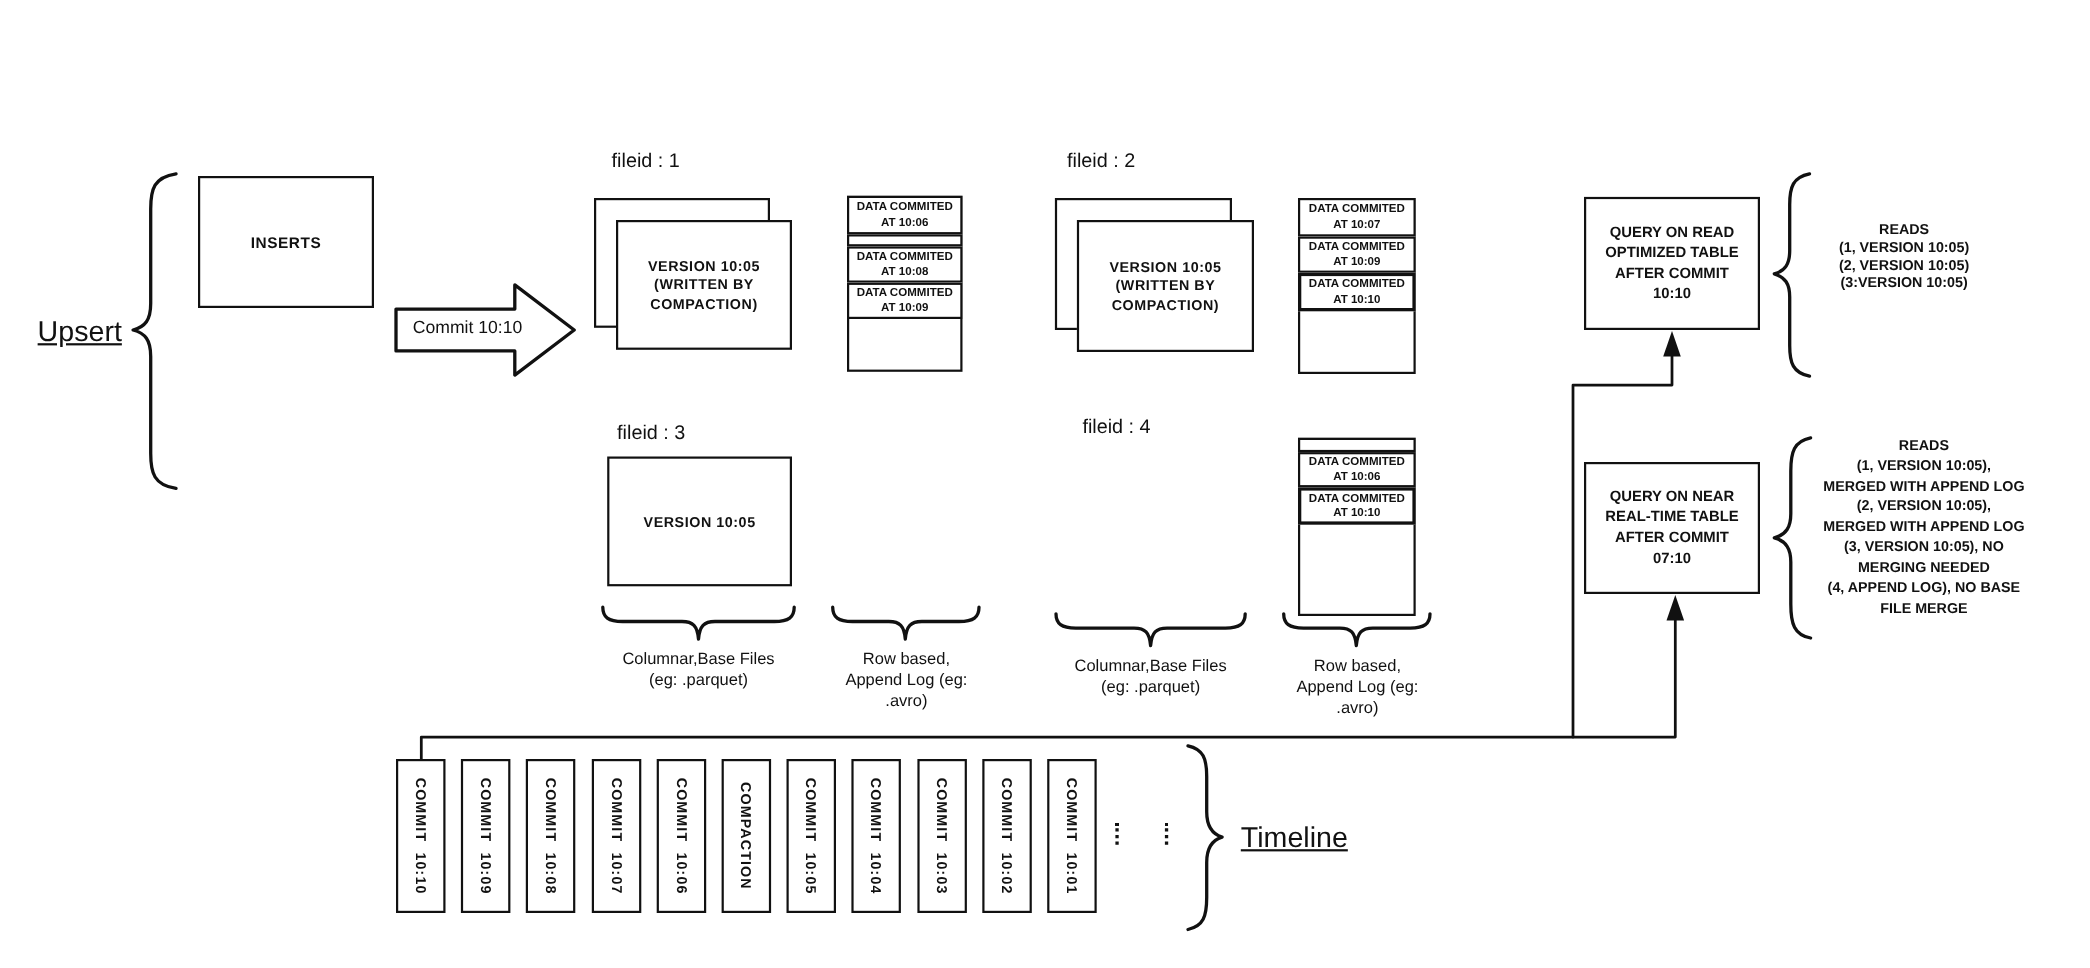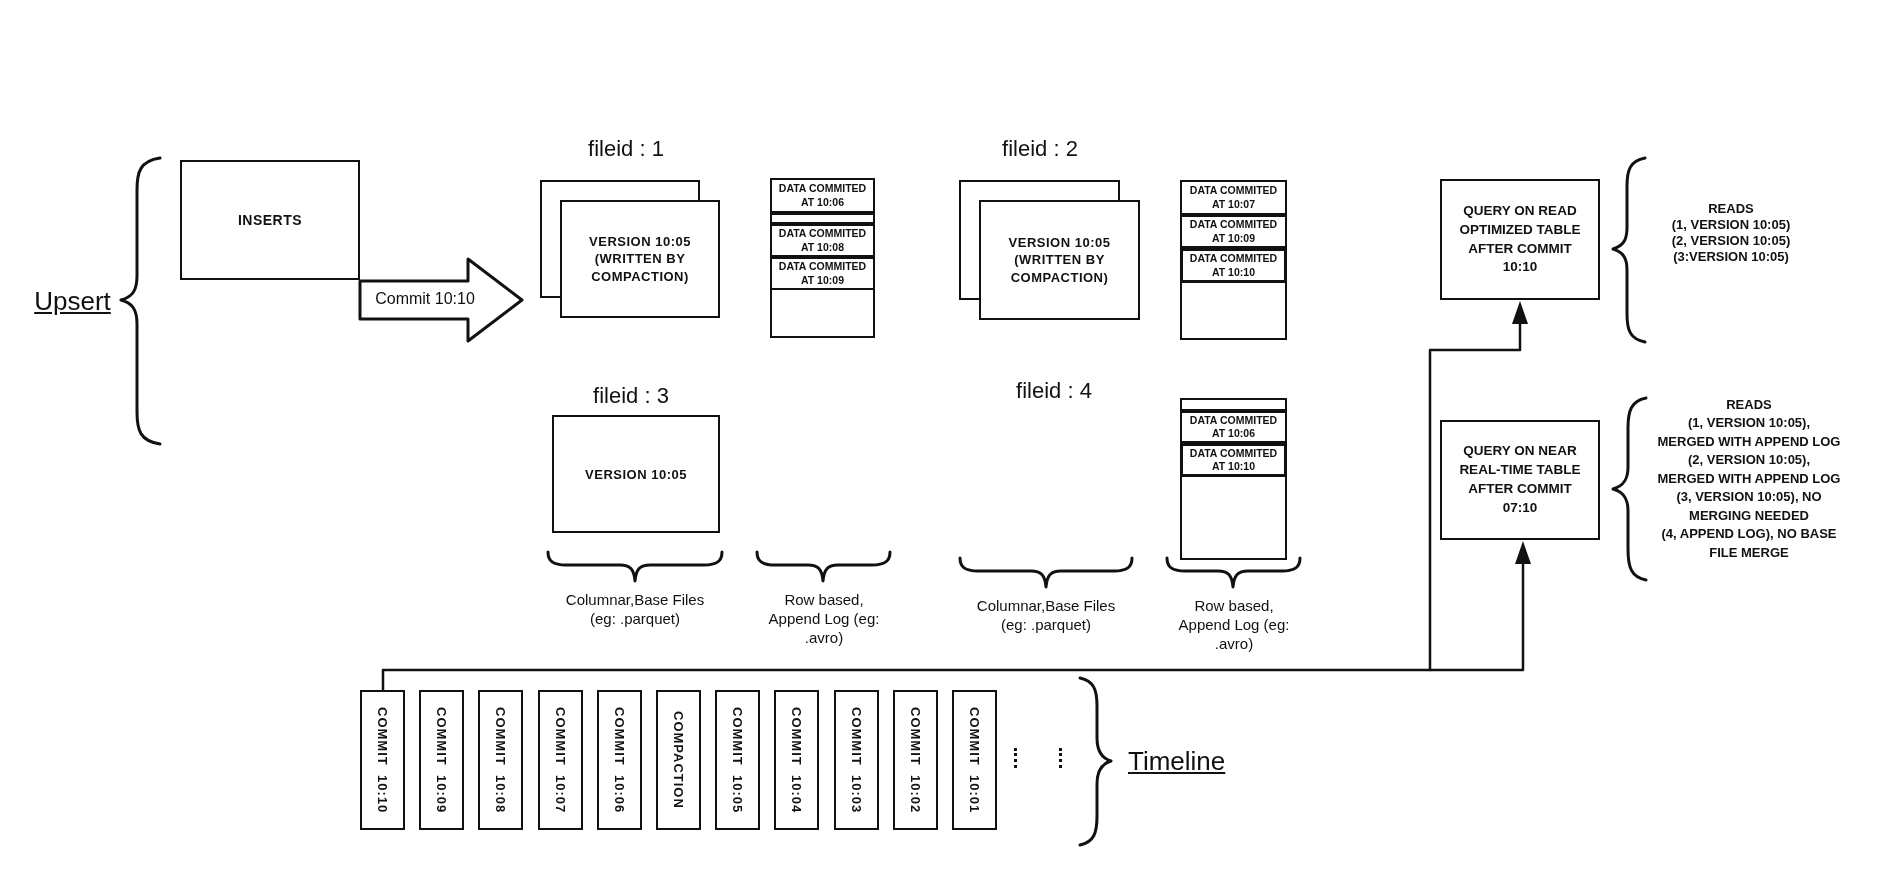--- a/index.html
+++ b/index.html
@@ -9,21 +9,21 @@
   }
   .abs{position:absolute;box-sizing:border-box;}
   svg.layer{position:absolute;left:0;top:0;width:1900px;height:880px;}
   .box{
     position:absolute;box-sizing:border-box;border:2px solid #111;background:#fff;
     display:flex;align-items:center;justify-content:center;text-align:center;
   }
   .caps{font-weight:bold;letter-spacing:.5px;}
   .pre{white-space:pre-line;}
   .hand{font-family:"Liberation Sans",sans-serif;}
-  .fileid{position:absolute;text-align:center;font-size:22px;}
+  .fileid{position:absolute;text-align:left;font-size:18px;}
   .caption{position:absolute;text-align:center;font-size:15px;line-height:1.25;white-space:pre-line;}
   .logbox{position:absolute;box-sizing:border-box;border:2px solid #111;background:#fff;}
   .cell{
     position:absolute;left:-2px;right:-2px;box-sizing:border-box;border:2px solid #111;background:#fff;
     display:flex;align-items:center;justify-content:center;text-align:center;
     font-weight:bold;font-size:10.5px;line-height:1.25;white-space:pre-line;
   }
   .cell.thick{border-width:3px;}
   .qbox{font-size:13.5px;line-height:1.4;font-weight:bold;white-space:pre-line;}
   .reads{position:absolute;text-align:center;font-weight:bold;white-space:pre-line;}
@@ -59,21 +59,21 @@
     <path d="M 1080 678 C 1094 681 1097 690 1097 706 L 1097 738 C 1097 750 1101 758 1111 761 C 1101 764 1097 772 1097 784 L 1097 816 C 1097 833 1094 842 1080 845"></path>
 
     <path stroke-width="2.5" d="M 383 690 L 383 670 L 1523 670 L 1523 563"></path>
     <path stroke-width="2.5" d="M 1430 670 L 1430 350 L 1520 350 L 1520 322"></path>
     <polygon fill="#111" stroke="none" points="1520,301 1512,324 1528,324"></polygon>
     <polygon fill="#111" stroke="none" points="1523,541 1515,564 1531,564"></polygon>
   </svg>
 
 
   <div class="biglabel hand" style="left:25px;top:286px;width:95px;text-align:center;">Upsert</div>
-  <div class="box caps" style="left:180px;top:160px;width:180px;height:120px;font-size:14px;">
+  <div class="box caps" style="left:180px;top:160px;width:160px;height:120px;font-size:14px;">
     <span>INSERTS</span>
   </div>
   <div class="abs hand" style="left:365px;top:290px;width:120px;text-align:center;font-size:16px;">Commit 10:10</div>
 
   <div class="fileid hand" style="left:556px;top:136px;width:140px;">fileid : 1</div>
   <div class="box" style="left:540px;top:180px;width:160px;height:118px;"></div>
   <div class="box caps pre" style="left:560px;top:200px;width:160px;height:118px;font-size:13px;line-height:1.35;">
     <span>VERSION 10:05
 (WRITTEN BY
 COMPACTION)</span>

